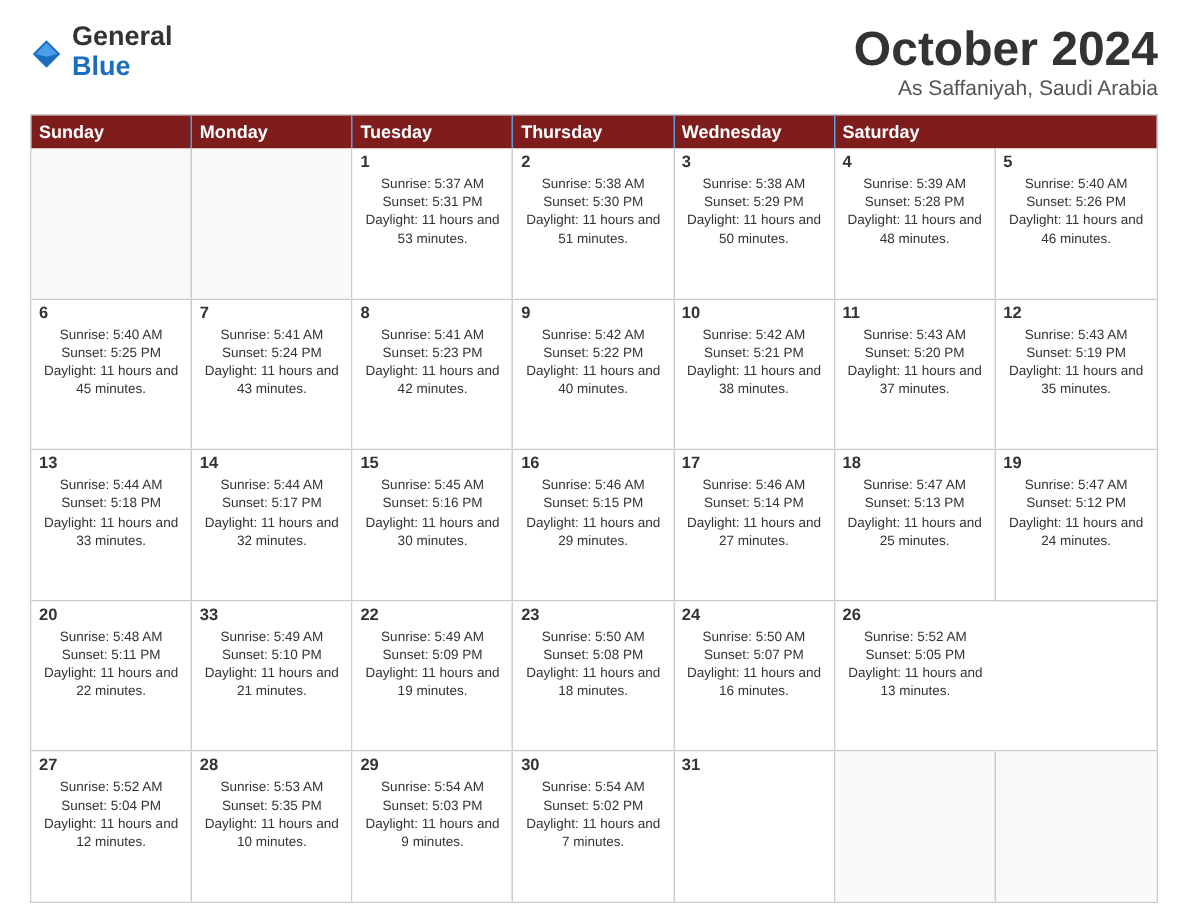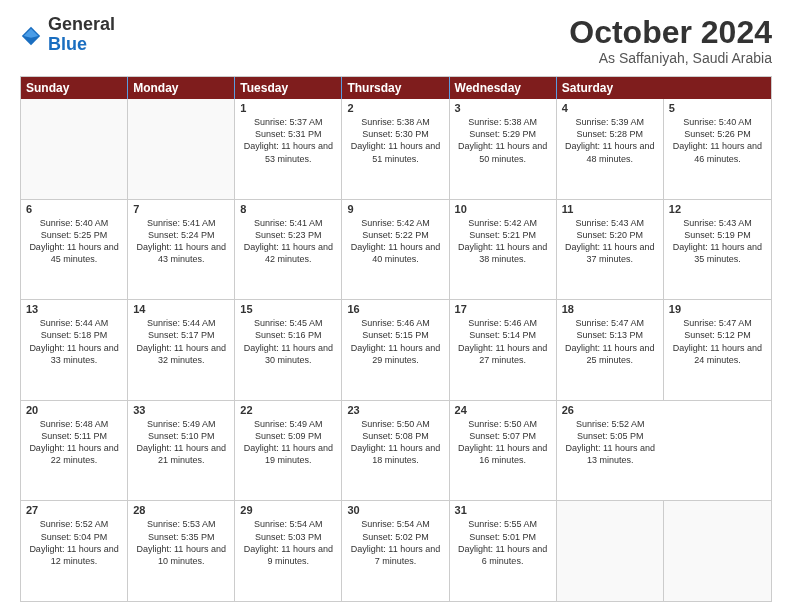--- a/index.html
+++ b/index.html
@@ -323,22 +323,19 @@
 Daylight: 11 hours and 9 minutes.</div>
           </div>
           <div class="cal-cell">
             <div class="day-num">30</div>
             <div class="day-info" style="white-space: pre-line;">Sunrise: 5:54 AM
 Sunset: 5:02 PM
 Daylight: 11 hours and 7 minutes.</div>
           </div>
           <div class="cal-cell">
             <div class="day-num">31</div>
-            <div class="day-info" style="white-space: pre-line;">Sunrise: 5:55 AM
-Sunset: 5:01 PM
-Daylight: 11 hours and 6 minutes.</div>
           </div>
           <div class="cal-cell empty"></div>
           <div class="cal-cell empty"></div>
         </div>
       </div>
   </div>
 </div>
 
 </body></html>

